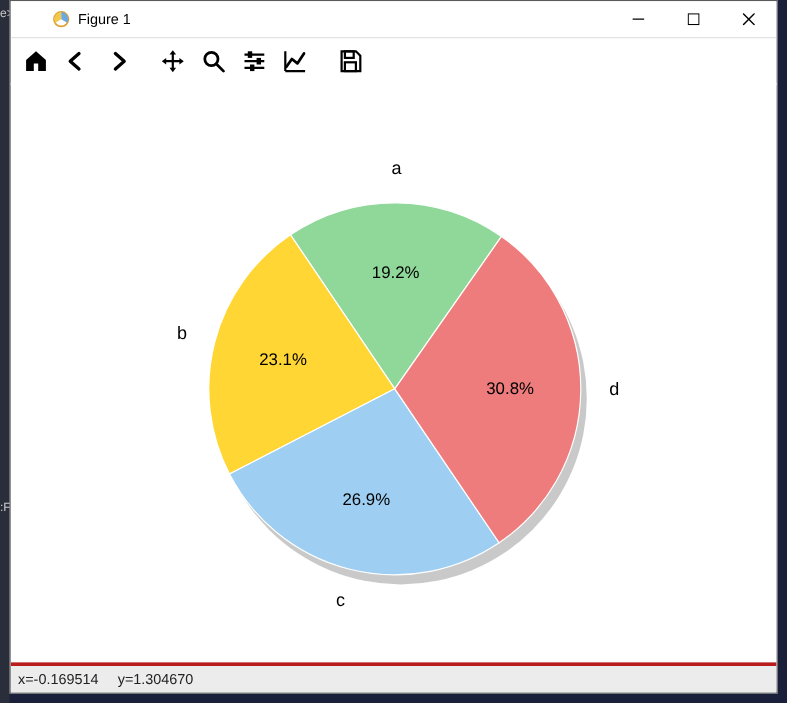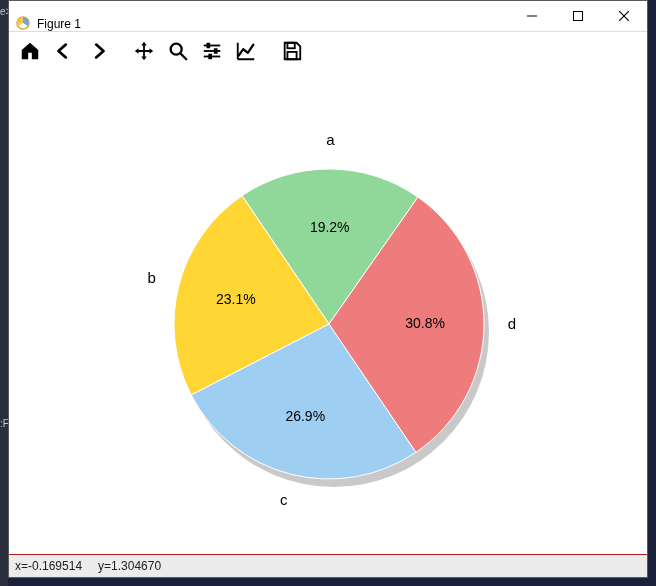--- a/index.html
+++ b/index.html
@@ -1,34 +1,34 @@
 <!DOCTYPE html>
 <html><head>
 <meta charset="utf-8">
 <style>
   html,body{margin:0;padding:0;font-family:"Segoe UI",Arial,sans-serif;font-size:13px;background:#1a1f3a;color:#000;}
   .stage{width:656px;height:586px;position:relative;background:#1a1f3a;}
   .left-strip{position:absolute;left:0;top:0;width:8px;height:586px;background:#2a2d3a;color:#ccc;font-size:10px;}
   .left-strip span{position:absolute;left:0;}
   .window{position:absolute;left:8px;top:0;width:640px;height:578px;background:#f0f0f0;border:1px solid #5a5a5a;box-sizing:border-box;}
   
-  .titlebar{height:30px;background:#fff;display:flex;align-items:flex-end;border-bottom:1px solid #ddd;}
+  .titlebar{height:30px;background:#fff;display:flex;align-items:center;border-bottom:1px solid #ddd;padding-left:28px;}
   .titlebar .icon{width:16px;height:16px;margin:0 6px;}
   .titlebar .title{flex:0 0 auto;font-size:12px;}
   .titlebar .spacer{flex:1;}
   .titlebar .winbtn{width:46px;height:30px;display:flex;align-items:center;justify-content:center;}
   
   .toolbar{height:38px;background:#fff;display:flex;align-items:center;padding:0 4px;border-bottom:1px solid #ccc;gap:0;}
   .tbtn{width:30px;height:30px;display:flex;align-items:center;justify-content:center;border:1px solid transparent;margin:0 1px;}
   .tsep{width:12px;}
   
   .canvas{position:absolute;left:0;top:68px;right:0;bottom:22px;background:#fff;}
   .chart-holder{position:absolute;inset:0;}
   
-  .status{position:absolute;left:0;right:0;bottom:0;height:22px;background:#ececec;border-top:1px solid #b91c1c;display:flex;align-items:center;padding:0 6px;font-size:12px;color:#222;}
+  .status{position:absolute;left:0;right:0;bottom:0;height:22px;background:#ececec;border-top:3px solid #b91c1c;display:flex;align-items:center;padding:0 6px;font-size:12px;color:#222;}
   .status span{margin-right:16px;}
   svg{display:block;}
 </style>
 </head>
 <body>
 
 <div class="stage">
   <div class="left-strip">
     <span style="top:6px">e&gt;</span>
     <span style="top:418px">:F</span>

